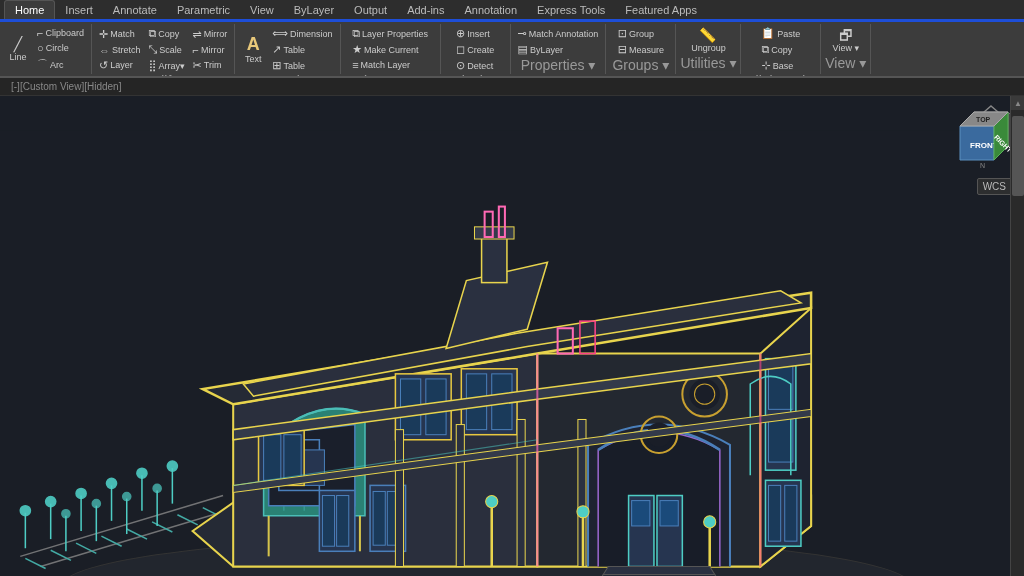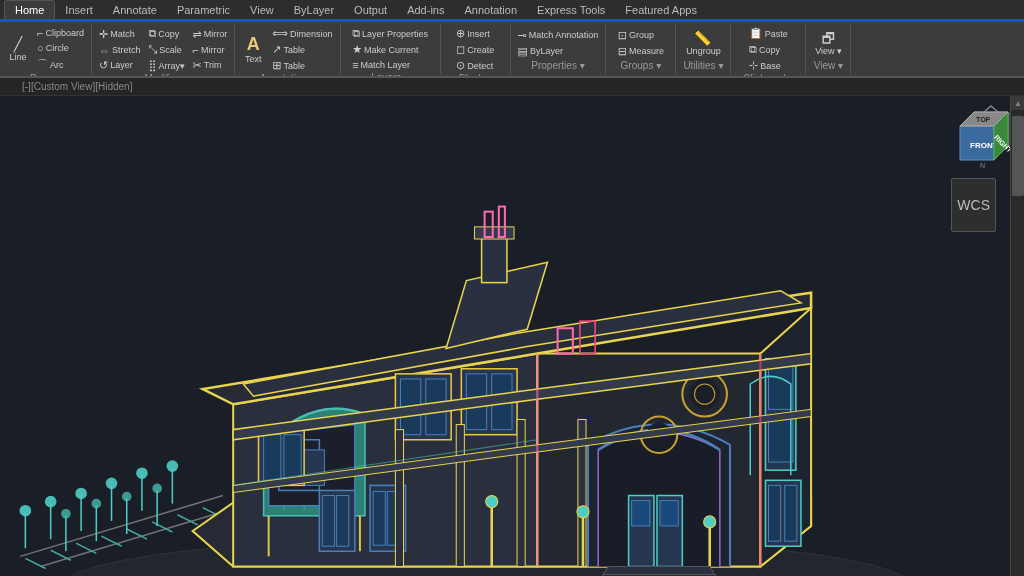--- a/index.html
+++ b/index.html
@@ -57,21 +57,21 @@
       border-right: 1px solid #555;
       min-width: 60px;
     }
     .ribbon-group-items {
       display: flex;
       align-items: center;
       gap: 2px;
       flex: 1;
     }
     .ribbon-group-label {
-      font-size: 10px;
+      font-size: 14px;
       color: #999;
       margin-top: auto;
       padding-bottom: 1px;
     }
 
     .rb-btn {
       display: flex;
       flex-direction: column;
       align-items: center;
       justify-content: center;
@@ -110,21 +110,21 @@
       flex-direction: column;
       gap: 1px;
     }
 
     
     #view-bar {
       height: 18px;
       background: #252525;
       display: flex;
       align-items: center;
-      padding: 0 22px;
+      padding: 0 11px;
       font-size: 10px;
       color: #888;
       border-bottom: 1px solid #333;
       gap: 10px;
     }
     #view-bar span { cursor: pointer; }
 
     
     #viewport {
       position: relative;
@@ -147,24 +147,24 @@
     #view-cube-svg {
       position: absolute;
       top: 6px;
       right: 6px;
     }
 
     
     #wcs-label {
       position: absolute;
       top: 82px;
-      right: 28px;
+      right: 12px;
       background: rgba(50,50,50,0.8);
-      padding: 18px 5px;
-      font-size: 14px;
+      padding: 2px 5px;
+      font-size: 10px;
       color: #bbb;
       border: 1px solid #555;
       border-radius: 2px;
     }
 
     
     #v-scrollbar {
       position: absolute;
       top: 0;
       right: 0;

